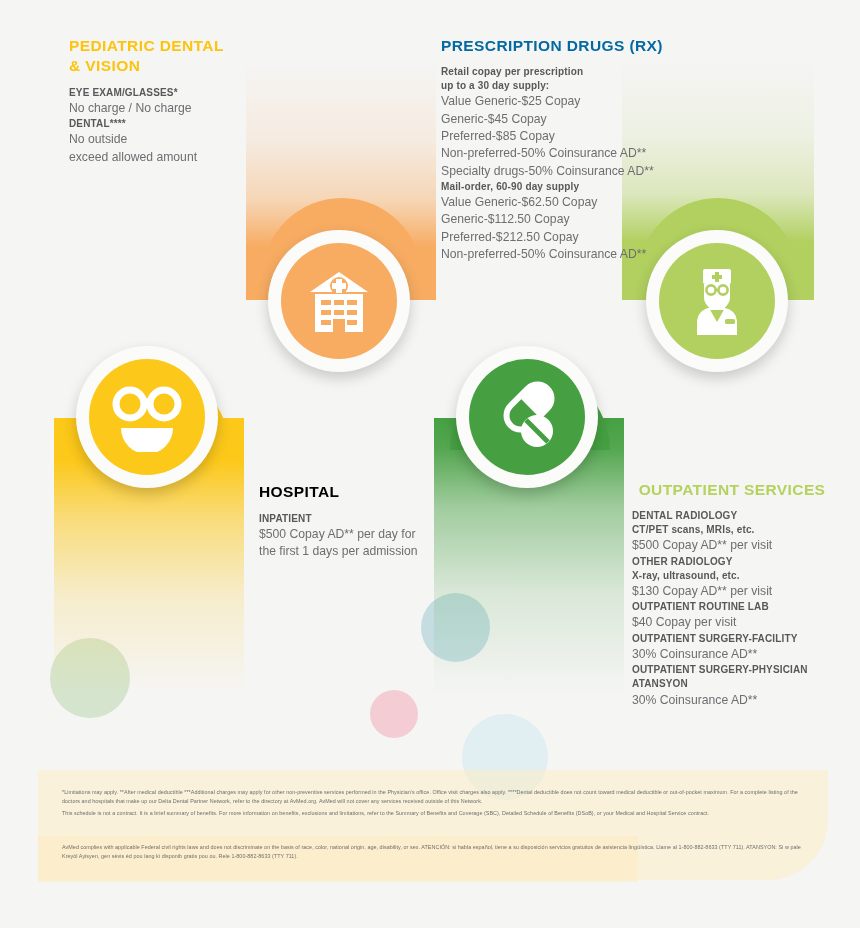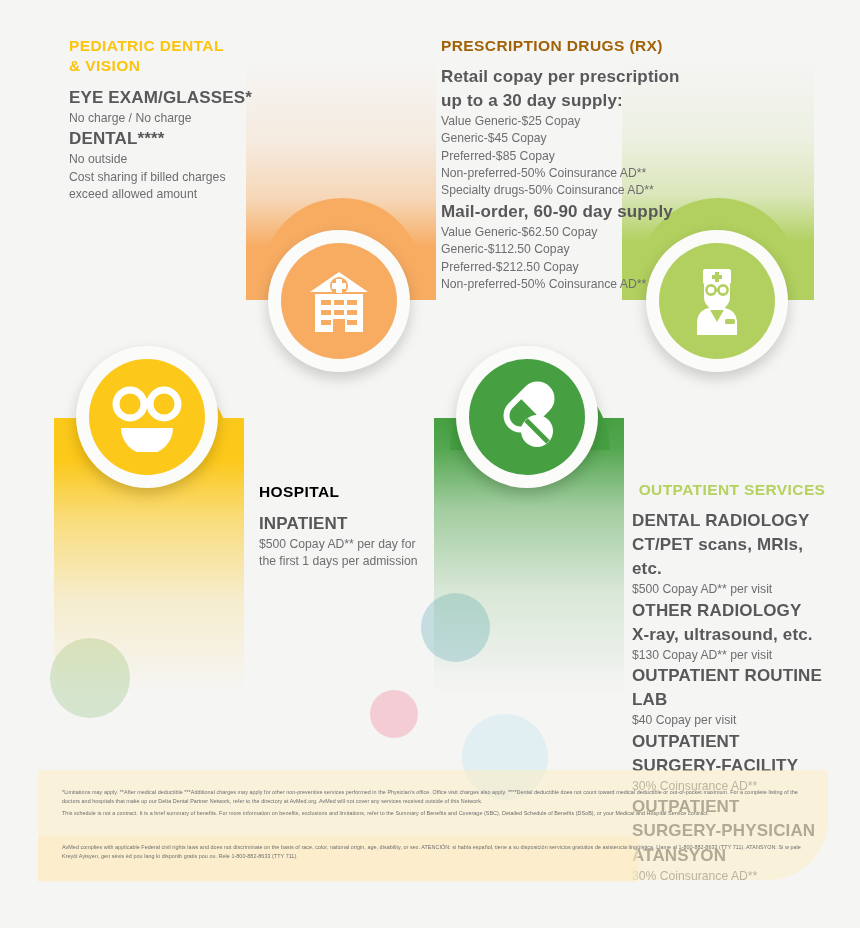--- a/index.html
+++ b/index.html
@@ -102,25 +102,25 @@
   .fill-doctor   { background:#b1d05f; }
   .icon-inner svg { display:block; }
 
   
   .block { position:absolute; }
   .sec-title {
     font-size:15.5px; font-weight:bold; letter-spacing:.4px;
     line-height:1.28; text-transform:uppercase;
   }
   .t-yellow { color:#fcc40e; }
-  .t-green  { color:#a16207; }
+  .t-green  { color:#0369a1; }
   .t-orange { color:#000000; }
   .t-ltgrn  { color:#b5d15e;text-align:center; }
   .lbl {
-    font-size:17px; font-weight:bold; color:#58585a;
+    font-size:10px; font-weight:bold; color:#58585a;
     line-height:1.42; letter-spacing:.15px;
   }
   .val {
     font-size:12.2px; color:#6d6e70; line-height:1.42;
   }
 
   
   .blk-vision    { left:69px;  top:36px;  width:200px; }
   .blk-rx        { left:441px; top:36px;  width:240px; }
   .blk-hospital  { left:259px; top:482px; width:185px; }
@@ -241,21 +241,20 @@
 
   <div class="block blk-vision">
     <div class="sec-title t-yellow">
       <div>PEDIATRIC DENTAL</div>
       <div>&amp; VISION</div>
     </div>
     <div class="lbl">EYE EXAM/GLASSES*</div>
     <div class="val">No charge / No charge</div>
     <div class="lbl">DENTAL****</div>
     <div class="val">No outside</div>
-    <div class="val">Cost sharing if billed charges</div>
     <div class="val">exceed allowed amount</div>
   </div>
 
   <div class="block blk-rx">
     <div class="sec-title t-green">PRESCRIPTION DRUGS (RX)</div>
     <div class="lbl">Retail copay per prescription</div>
     <div class="lbl">up to a 30 day supply:</div>
     <div class="val">Value Generic-$25 Copay</div>
     <div class="val">Generic-$45 Copay</div>
     <div class="val">Preferred-$85 Copay</div>

